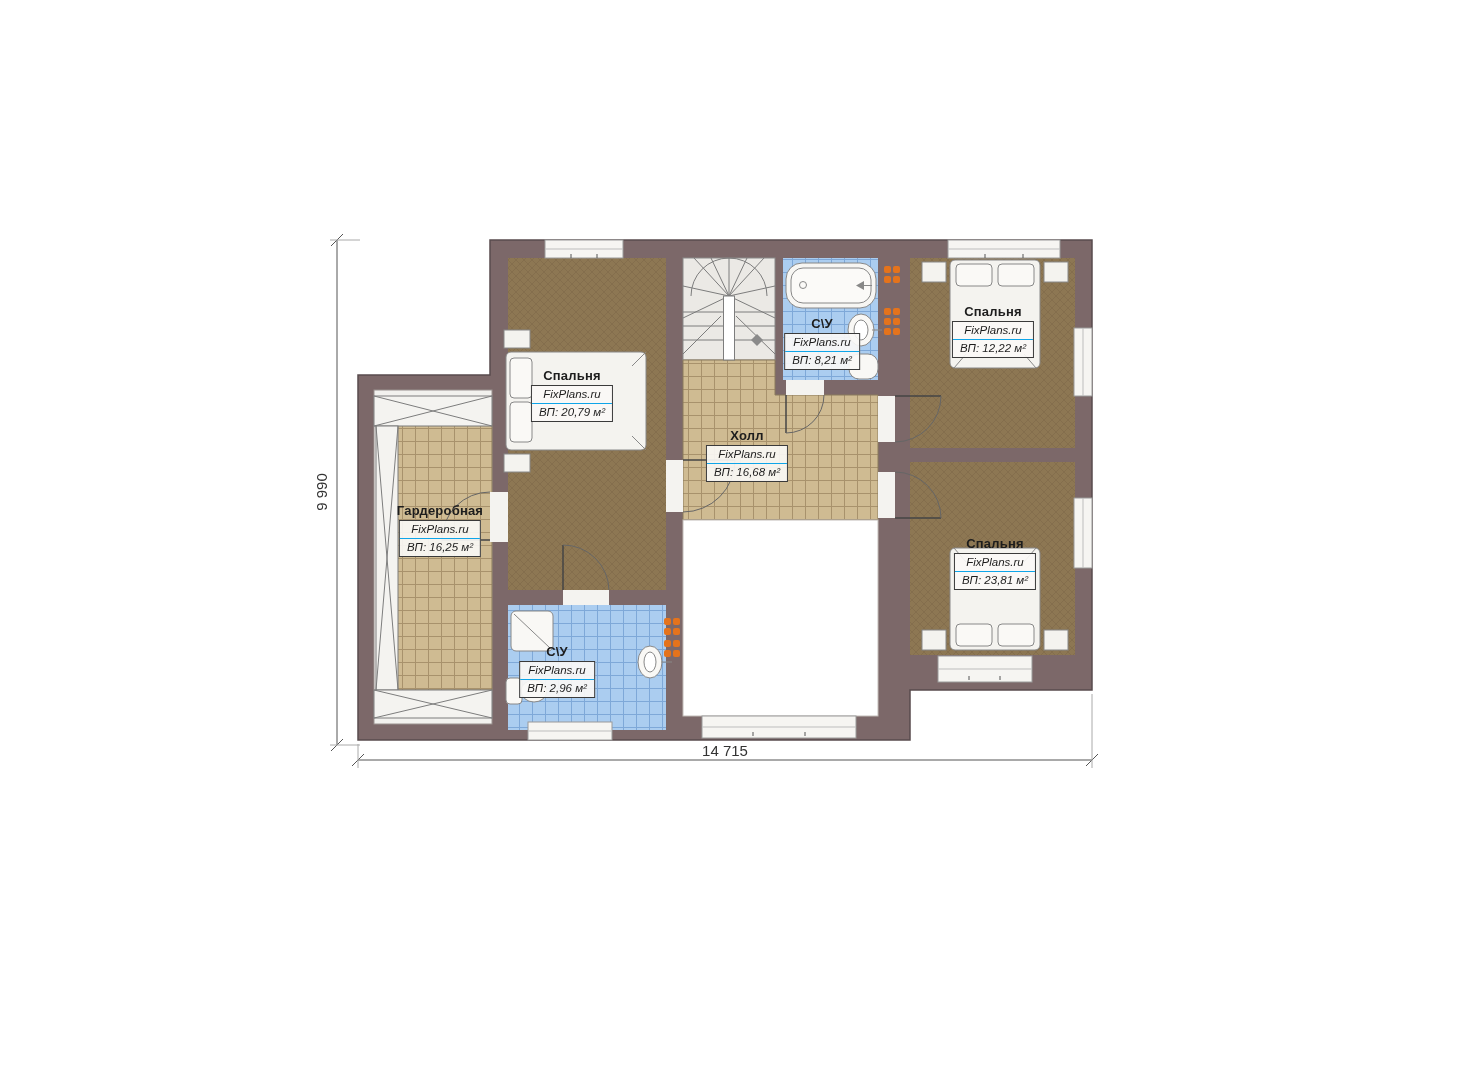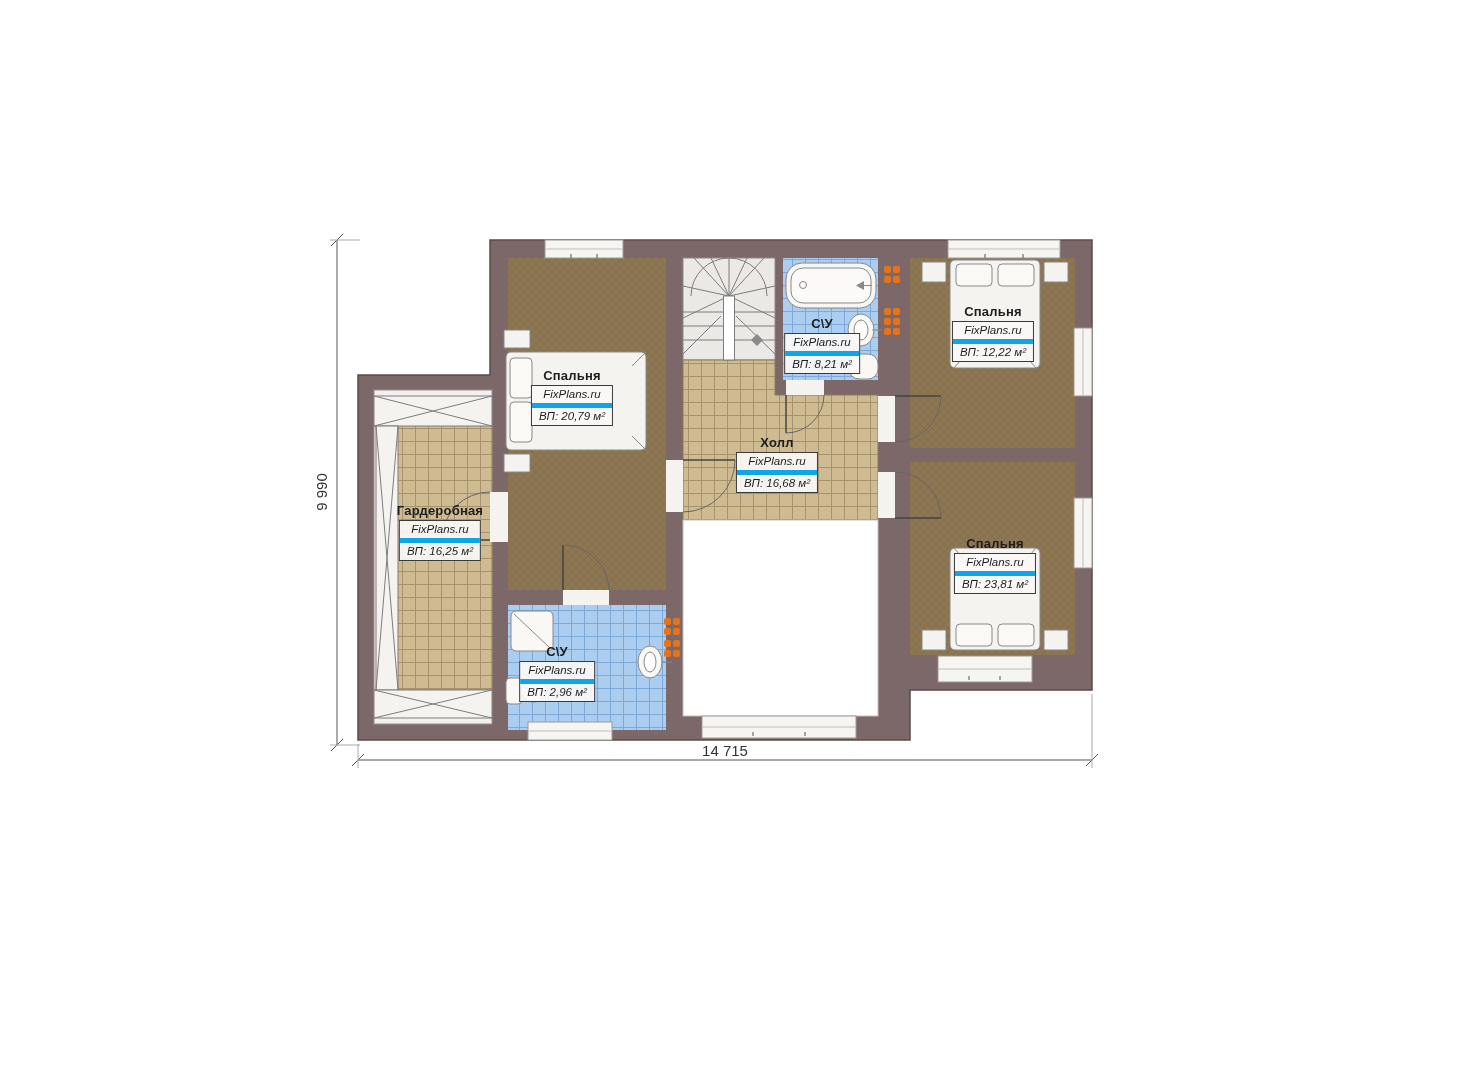--- a/index.html
+++ b/index.html
@@ -8,21 +8,21 @@
     font-family:"Liberation Sans", sans-serif;
   }
   svg.plan-svg{position:absolute;left:0;top:0;}
   .room-label{
     position:absolute;transform:translateX(-50%);text-align:center;
     color:#1d1d1d;white-space:nowrap;z-index:5;
   }
   .rl-name{font-weight:bold;font-size:13px;margin-bottom:2px;letter-spacing:.2px;}
   .rl-box{border:1px solid #3a3a3a;background:rgba(250,249,246,.92);display:inline-block;}
   .rl-row{font-size:11.5px;padding:1px 7px;line-height:15px;font-style:italic;}
-  .rl-row + .rl-row{border-top:5px solid #0ea5e9;}
+  .rl-row + .rl-row{border-top:1px solid #0ea5e9;}
 </style>
 </head>
 <body>
 
 <div class="plan-wrap">
 
 <svg class="plan-svg" width="1474" height="1080" viewBox="0 0 1474 1080">
   <defs>
     <pattern id="tanTile" width="13" height="13" patternUnits="userSpaceOnUse">
       <rect width="13" height="13" fill="#cfbb92"></rect>
@@ -252,21 +252,21 @@
 </svg>
 
   <div class="room-label" style="left:572px;top:368px;">
     <div class="rl-name">Спальня</div>
     <div class="rl-box">
       <div class="rl-row">FixPlans.ru</div>
       <div class="rl-row">ВП: 20,79 м²</div>
     </div>
   </div>
 
-  <div class="room-label" style="left:777px;top:428px;margin-top:7px;">
+  <div class="room-label" style="left:747px;top:428px;">
     <div class="rl-name">Холл</div>
     <div class="rl-box">
       <div class="rl-row">FixPlans.ru</div>
       <div class="rl-row">ВП: 16,68 м²</div>
     </div>
   </div>
 
   <div class="room-label" style="left:822px;top:316px;">
     <div class="rl-name">С\У</div>
     <div class="rl-box">

